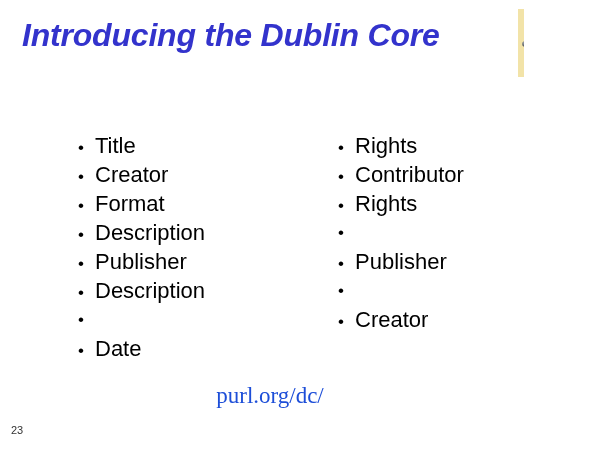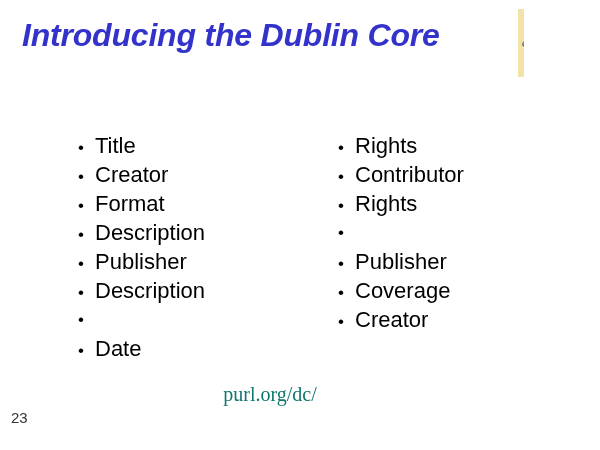--- a/index.html
+++ b/index.html
@@ -73,22 +73,22 @@
   }
 
   
   #purl-link {
     position: absolute;
     left: 0;
     top: 383px;
     width: 540px;
     text-align: center;
     font-family: "Liberation Serif", serif;
-    font-size: 20px;
-    color: #0f766e;
+    font-size: 23px;
+    color: #1d4ed8;
     white-space: nowrap;
   }
 
   
   #ukoln-logo {
     position: absolute;
     left: 520px;
     top: 368px;
     width: 68px;
     height: 70px;
@@ -120,22 +120,22 @@
     height: 64px;
     background: #2233aa;
     overflow: hidden;
   }
   #ukoln-mark svg { display: block; }
 
   
   #page-number {
     position: absolute;
     left: 11px;
-    top: 409px;
-    font-size: 15px;
+    top: 424px;
+    font-size: 11px;
     color: #333333;
   }
 </style>
 </head>
 <body>
 
 <div id="slide">
 
   <div id="slide-title">Introducing the Dublin Core</div>
 
@@ -235,21 +235,20 @@
     </div>
     <div class="bullet-row">
       <span class="bullet-mark">•</span>
     </div>
     <div class="bullet-row">
       <span class="bullet-mark">•</span>
       <span class="bullet-text">Publisher</span>
     </div>
     <div class="bullet-row">
       <span class="bullet-mark">•</span>
-      <span class="bullet-text">Coverage</span>
     </div>
     <div class="bullet-row">
       <span class="bullet-mark">•</span>
       <span class="bullet-text">Creator</span>
     </div>
   </div>
 
   <div id="purl-link">purl.org/dc/</div>
 
   <div id="ukoln-logo">

